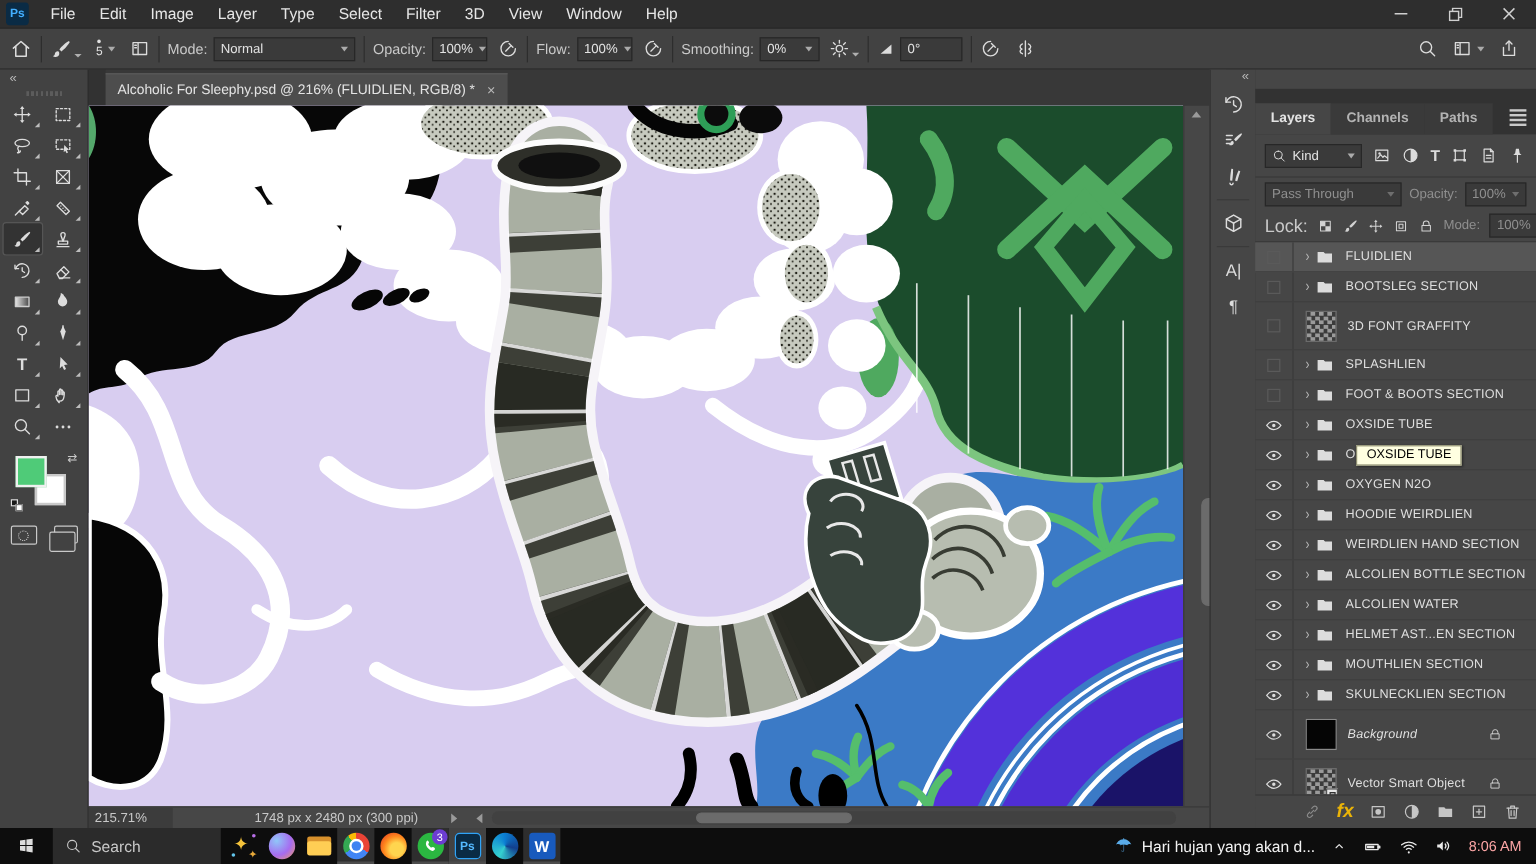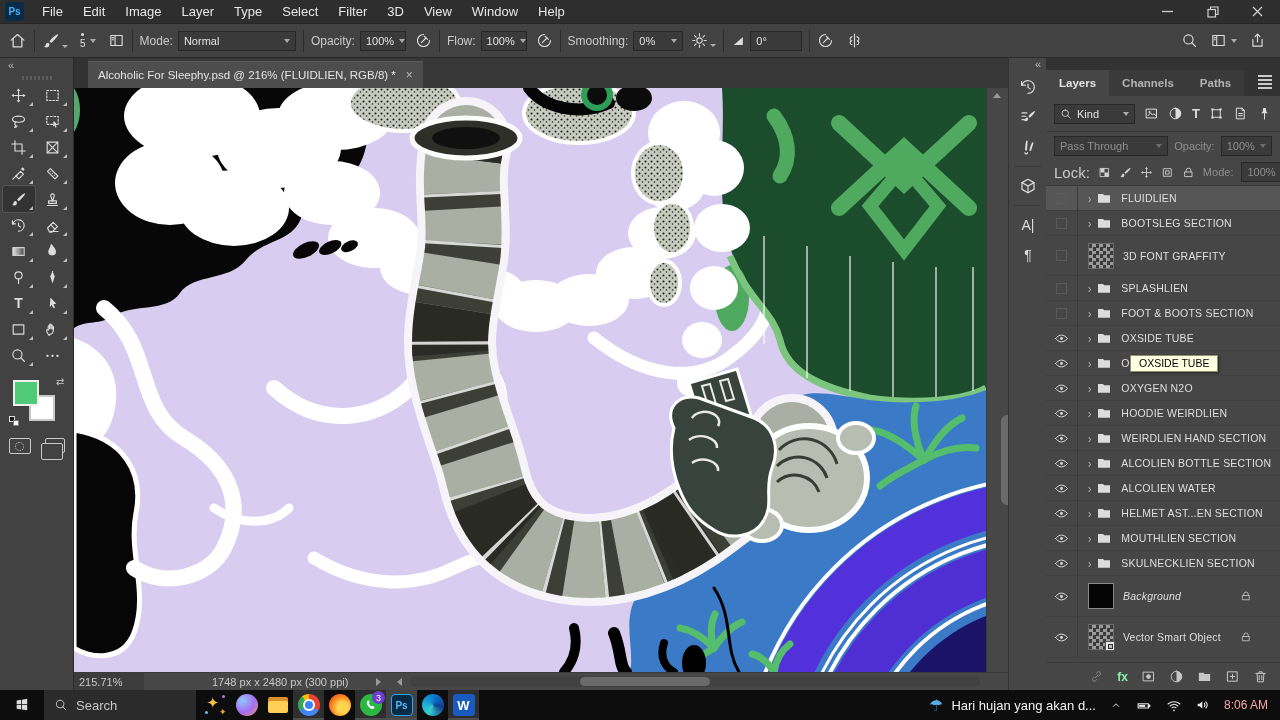--- a/index.html
+++ b/index.html
@@ -86,21 +86,21 @@
 
   
   .paneldock { position:absolute; left:1008px; top:58px; width:38px; height:632px; background:#464646; border-left:1px solid #333; }
   .paneldock .collapse { height:14px; display:flex; justify-content:flex-end; padding-right:6px; color:#B9B9B9; font-size:11px; letter-spacing:-1px; }
   .dock-icon { width:38px; height:30px; display:flex; align-items:center; justify-content:center; }
   .dock-sep { height:1px; background:#3A3A3A; margin:4px 5px; }
   .dock-txt { font-size:14px; color:#DCDCDC; }
 
   
   .layerspanel { position:absolute; left:1046px; top:58px; width:234px; height:632px; background:#464646; }
-  .panel-tabs { height:38px; background:#323232; display:flex; align-items:flex-end; padding-top:12px; }
+  .panel-tabs { height:38px; background:#323232; display:flex; align-items:flex-end; padding-top:12px;margin-top:16px; }
   .panel-tab { height:26px; padding:0 13px; display:flex; align-items:center; font-size:11.5px; font-weight:bold; color:#B3B3B3; background:#3A3A3A; }
   .panel-tab.active { background:#464646; color:#E3E3E3; }
   .panel-menu { margin-left:auto; margin-right:8px; margin-bottom:7px; display:flex; flex-direction:column; gap:2px; }
   .panel-menu i { display:block; width:14px; height:2px; background:#C9C9C9; }
   .filter-row { height:36px; display:flex; align-items:center; padding:0 8px; gap:9px; border-bottom:1px solid #393939; }
   .kind-well { width:92px; }
   .kind-well span { font-size:11px; }
   .kind-well .chev { margin-left:auto; }
   .blend-row { height:27px; display:flex; align-items:center; padding:0 8px; gap:6px; }
   .blend-well { width:116px; }
@@ -129,26 +129,26 @@
     display:flex; align-items:center; justify-content:center; }
   .thumb .badge i { width:5px; height:5px; border:1px solid #333; display:block; background:#BBB; }
   .layer-lock { margin-left:auto; margin-right:28px; color:#CDCDCD; }
   .tooltip { position:absolute; left:84px; top:4px; background:#FFFFE1; border:1px solid #8E8E71; color:#000;
     font-size:10.5px; padding:1px 8px 2px; box-shadow:1px 1px 2px rgba(0,0,0,.45); white-space:nowrap; z-index:5; }
   .panel-scroll { position:absolute; right:1px; top:172px; width:10px; height:486px; }
   .layers-footer { position:absolute; left:0; bottom:0; width:234px; height:28px; background:#464646; border-top:1px solid #383838;
     display:flex; align-items:center; justify-content:flex-end; gap:13px; padding:0 12px; }
   .layers-footer .icon { color:#C6C6C6; }
   .layers-footer .dim { color:#8A8A8A; }
-  .fx-glyph { color:#86efac; font-size:12px; font-weight:bold; }
+  .fx-glyph { color:#eab308; font-size:16px; font-style:italic; font-weight:bold; }
 
   
   .taskbar { position:absolute; left:0; top:690px; width:1280px; height:30px; background:#0D0D0D; display:flex; align-items:center; }
   .start-btn { width:44px; height:30px; display:flex; align-items:center; justify-content:center; color:#FFF; }
-  .search-box { width:152px; height:30px; background:#2B2B2B; display:flex; align-items:center; gap:8px; padding:0 10px; }
+  .search-box { width:140px; height:30px; background:#2B2B2B; display:flex; align-items:center; gap:8px; padding:0 10px; }
   .search-box span { color:#C8C8C8; font-size:13px; }
   .task-apps { display:flex; margin-left:4px; }
   .task-slot { width:31px; height:30px; display:flex; align-items:center; justify-content:center; position:relative; }
   .task-slot.open { background:#2E2E2E; box-shadow:inset 0 -2px 0 #4C4C4C; }
   .task-slot.focused { background:#424242; }
   .badge-dot { position:absolute; right:1px; top:1px; min-width:13px; height:13px; border-radius:7px; background:#6C3DD1;
     color:#fff; font-size:9px; display:flex; align-items:center; justify-content:center; padding:0 2px; }
   .tray { margin-left:auto; display:flex; align-items:center; gap:13px; padding-right:12px; }
   .weather { display:flex; align-items:center; gap:8px; }
   .weather .umb { color:#5AABE8; font-size:16px; }

